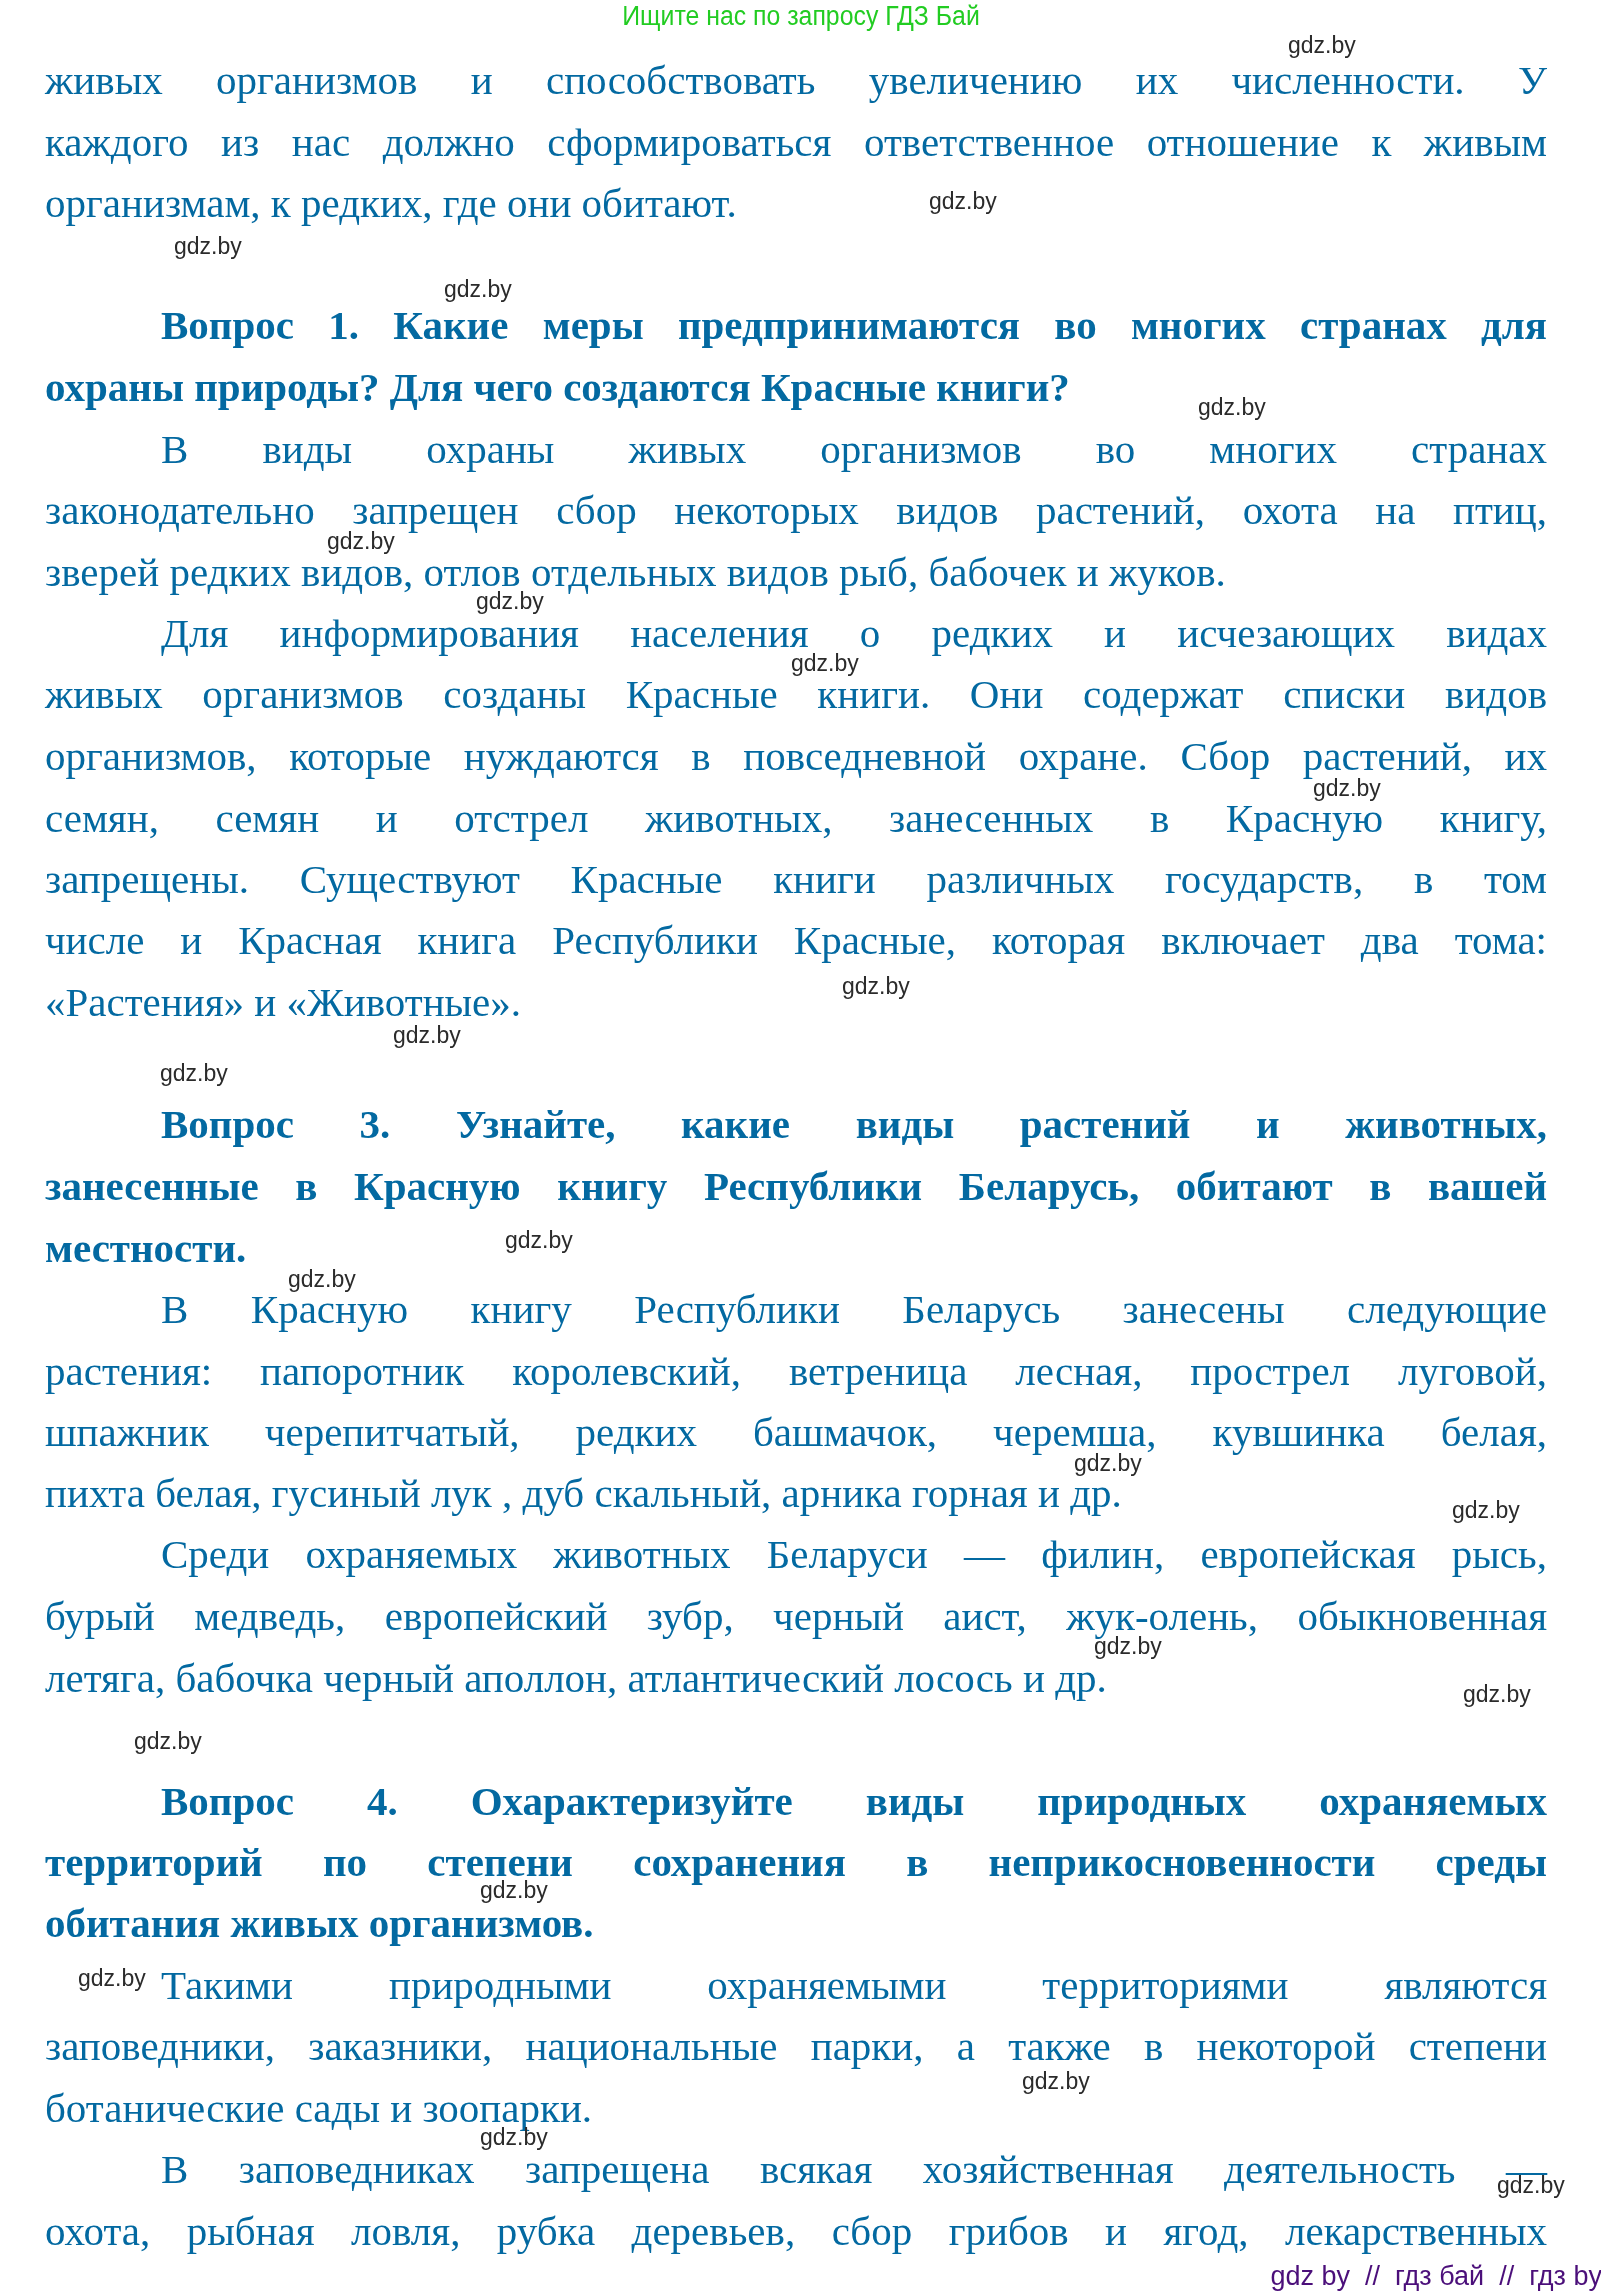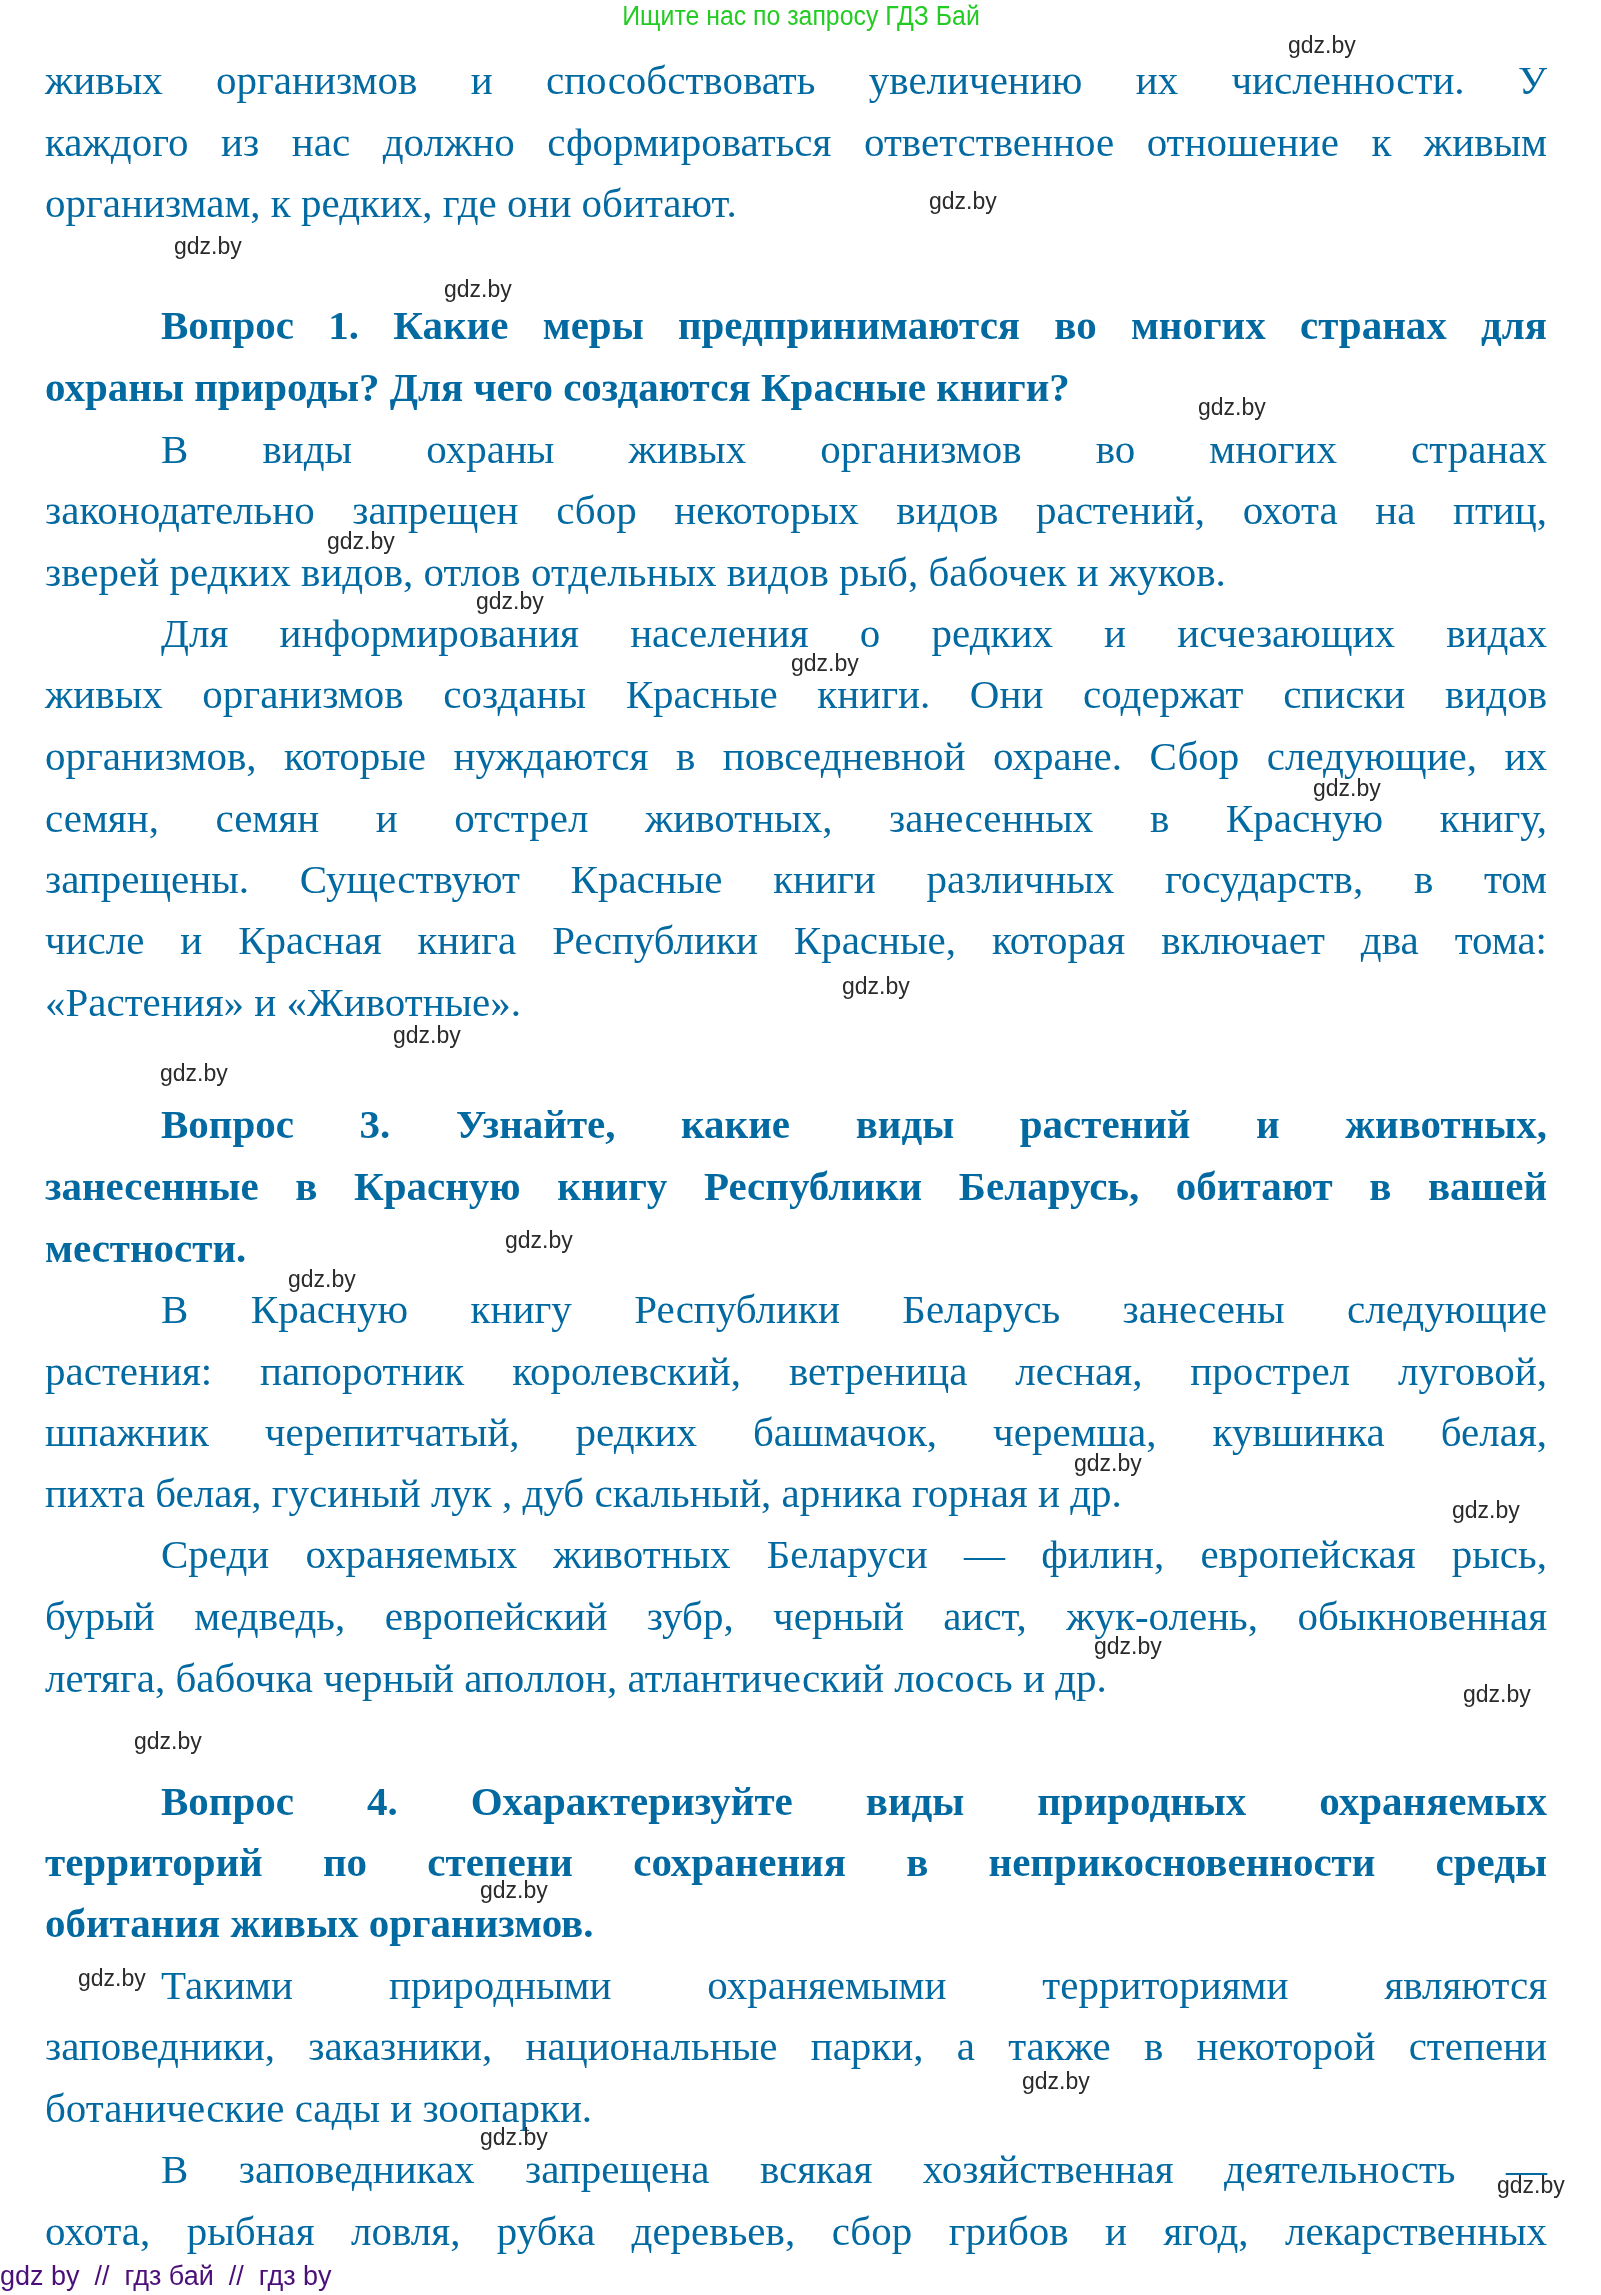--- a/index.html
+++ b/index.html
@@ -20,21 +20,21 @@
     text-align: justify; text-align-last: justify;
   }
   .line.last { text-align-last: left; }
   .line.indent { padding-left: 116px; width: 1386px; }
   .line.bold { font-weight: bold; }
   .wm {
     position: absolute; font-family: "Liberation Sans", sans-serif; font-size: 23px;
     color: #2b2b2b; line-height: 27px; white-space: nowrap;
   }
   .footer {
-    position: absolute; left: 0; top: 2260px; width: 1602px; text-align: left;
+    position: absolute; left: 0; top: 2260px; width: 1602px; text-align: right;
     font-family: "Liberation Sans", sans-serif; font-size: 27px; line-height: 32px;
     color: #4b0f7a; white-space: pre;
   }
 </style>
 </head>
 <body>
 
 <div class="banner">Ищите нас по запросу ГДЗ Бай</div>
 
 <div class="page">
@@ -44,21 +44,21 @@
   <div class="line last" style="top:173px">организмам, к редких, где они обитают.</div>
 
   <div class="line bold indent" style="top:295px">Вопрос 1.   Какие меры предпринимаются во многих странах для</div>
   <div class="line bold last" style="top:357px">охраны природы? Для чего создаются Красные книги?</div>
 
   <div class="line indent" style="top:419px">В виды охраны живых организмов во многих странах</div>
   <div class="line" style="top:480px">законодательно запрещен сбор некоторых видов растений, охота на птиц,</div>
   <div class="line last" style="top:542px">зверей редких видов, отлов отдельных видов рыб, бабочек и жуков.</div>
   <div class="line indent" style="top:603px">Для информирования населения о редких и исчезающих видах</div>
   <div class="line" style="top:664px">живых организмов созданы Красные книги. Они содержат списки видов</div>
-  <div class="line" style="top:726px">организмов, которые нуждаются в повседневной охране. Сбор следующие, их</div>
+  <div class="line" style="top:726px">организмов, которые нуждаются в повседневной охране. Сбор растений, их</div>
   <div class="line" style="top:788px">семян, семян и отстрел животных, занесенных в Красную книгу,</div>
   <div class="line" style="top:849px">запрещены. Существуют Красные книги различных государств, в том</div>
   <div class="line" style="top:910px">числе и Красная книга Республики Красные, которая включает два тома:</div>
   <div class="line last" style="top:972px">«Растения» и «Животные».</div>
 
   <div class="line bold indent" style="top:1094px">Вопрос 3. Узнайте, какие виды растений и животных,</div>
   <div class="line bold" style="top:1156px">занесенные в Красную книгу Республики Беларусь, обитают в вашей</div>
   <div class="line bold last" style="top:1218px">местности.</div>
 
   <div class="line indent" style="top:1279px">В Красную книгу Республики Беларусь занесены следующие</div>

